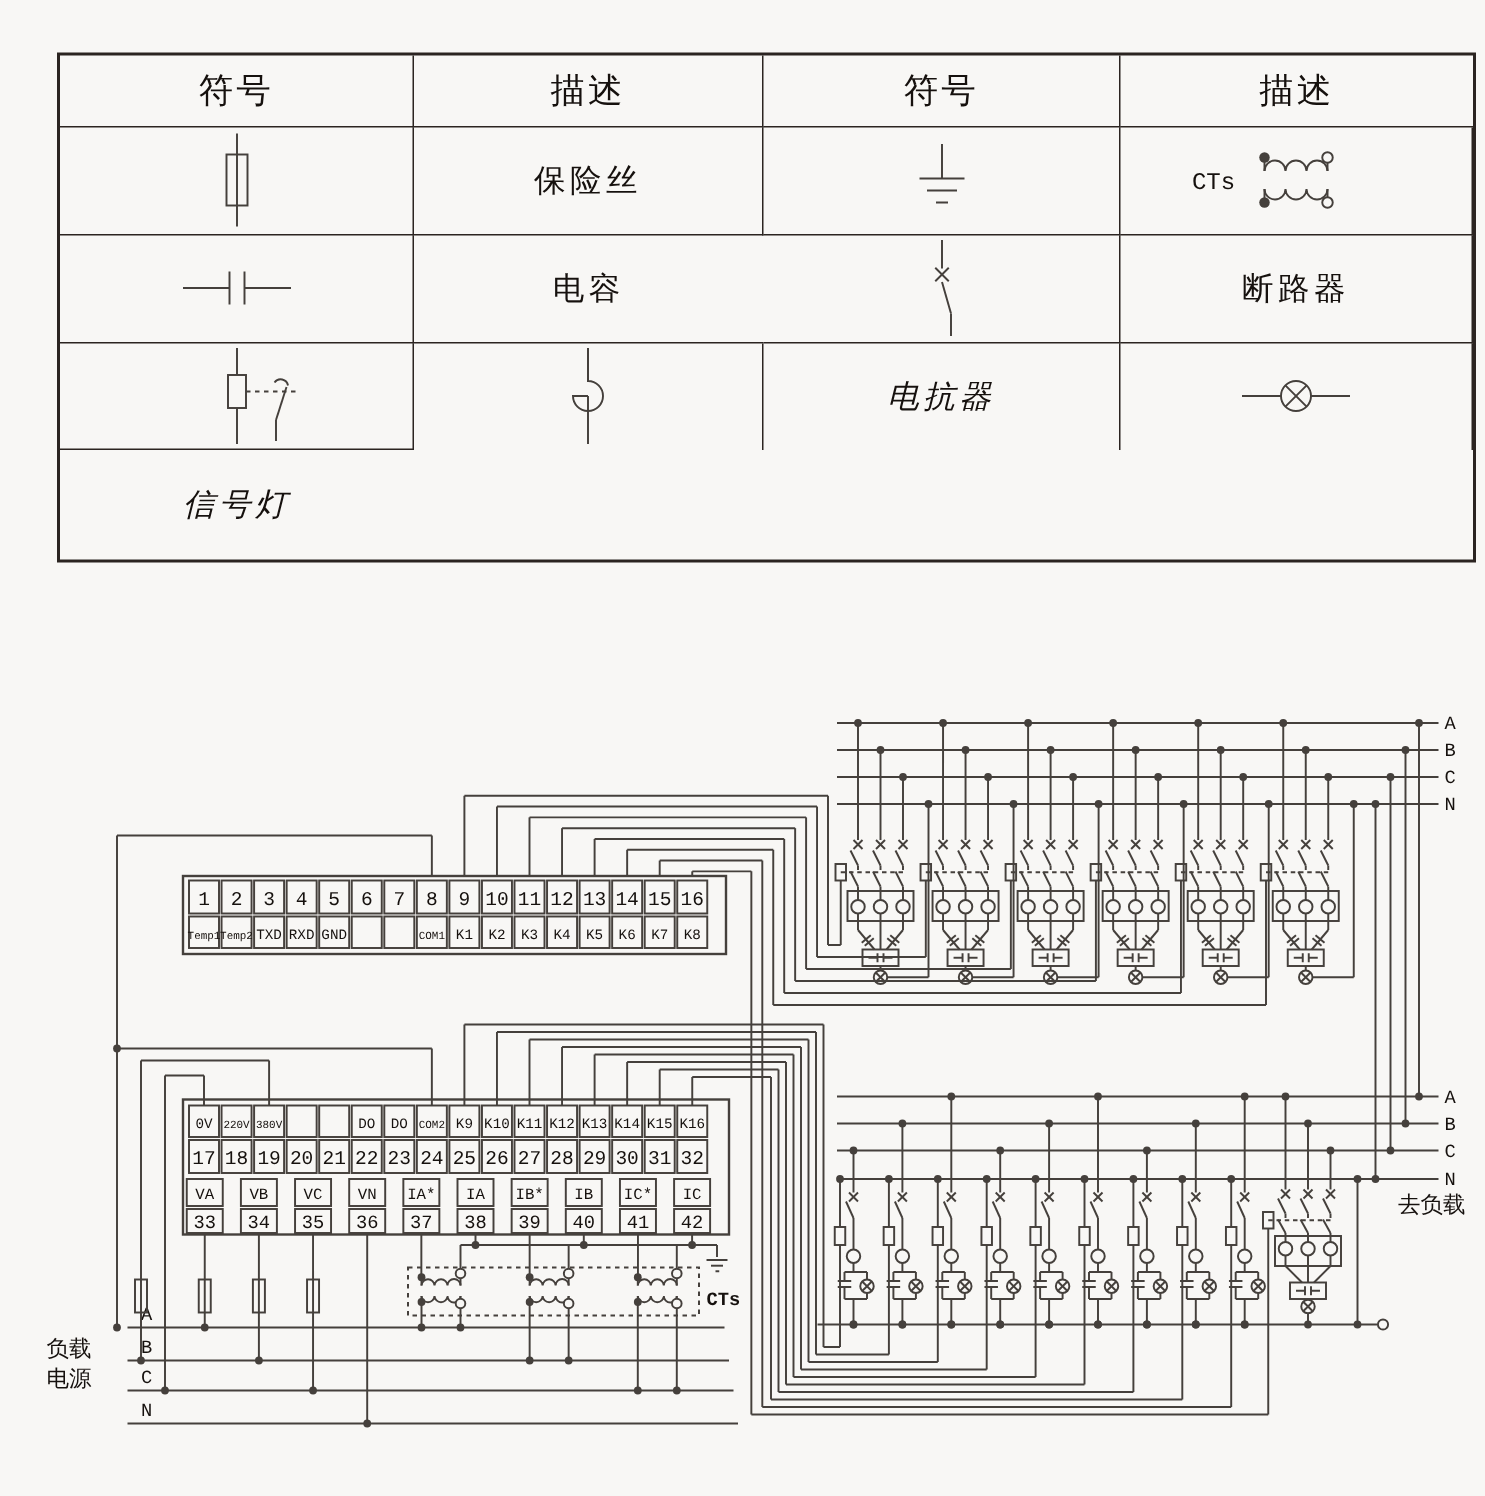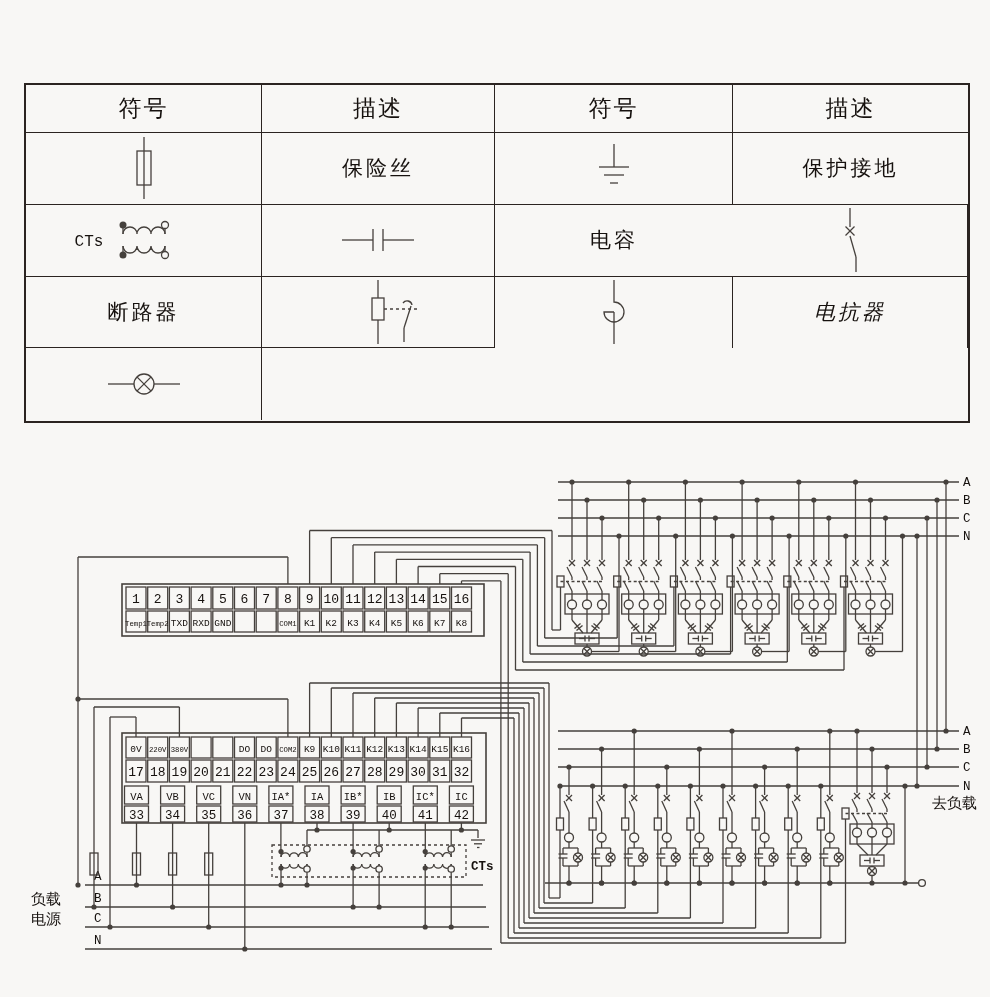--- a/index.html
+++ b/index.html
@@ -1,22 +1,22 @@
 <!DOCTYPE html>
 <html><head>
 <meta charset="utf-8">
 <style>
   html,body{margin:0;padding:0;background:#f8f7f5;}
   #page{position:relative;width:990px;height:997px;background:#f8f7f5;overflow:hidden;
         font-family:"Liberation Sans",sans-serif;color:#16110e;}
   
-  #legend{position:absolute;left:24px;top:35px;width:942px;height:336px;
+  #legend{position:absolute;left:38px;top:35px;width:942px;height:336px;
           border:2.5px solid #2b2421;display:grid;
           grid-template-columns:236px 233px 238px 235px;
-          grid-template-rows:48px 71.8px 71.8px 71.8px 71.8px;margin-top:48px;}
+          grid-template-rows:48px 71.8px 71.8px 71.8px 71.8px;}
   .lcell{border-right:1.4px solid #2b2421;border-bottom:1.4px solid #2b2421;
          display:flex;align-items:center;justify-content:center;overflow:hidden;}
   .lcell.lastcol{border-right:none;}
   .lcell.lastrow{border-bottom:none;font-style:italic;}
   .lhead{font-size:23px;letter-spacing:2px;}
   .ldesc{font-size:21px;letter-spacing:3px;text-align:center;}
   .lsym svg{display:block;}
   
   #diagram{position:absolute;left:0;top:400px;}
   text{fill:#16110e;}
@@ -50,23 +50,20 @@
         <span>保险丝</span>
       </div>
       <div class="lcell lsym">
         <svg width="200" height="70" viewBox="-100 -35 200 70">
           <line x1="0" y1="-24" x2="0" y2="-1" stroke="#45403c" stroke-width="1.3"></line>
           <line x1="-15" y1="-1" x2="15" y2="-1" stroke="#45403c" stroke-width="1.3"></line>
           <line x1="-10" y1="7" x2="10" y2="7" stroke="#45403c" stroke-width="1.3"></line>
           <line x1="-4" y1="15" x2="4" y2="15" stroke="#45403c" stroke-width="1.3"></line>
         </svg>
       </div>
-      <div class="lcell ldesc lastcol">
-        <span>保护接地</span>
-      </div>
       <div class="lcell lsym">
         <svg width="200" height="70" viewBox="-100 -35 200 70">
           <text x="-55" y="6" font-size="16" text-anchor="middle" class="mono">CTs</text>
           <path d="M-21,-6 a7,7 0 0 1 14,0 a7,7 0 0 1 14,0 a7,7 0 0 1 14,0" fill="none" stroke="#45403c" stroke-width="1.3"></path>
           <path d="M-21,6 a7,7 0 0 0 14,0 a7,7 0 0 0 14,0 a7,7 0 0 0 14,0" fill="none" stroke="#45403c" stroke-width="1.3"></path>
           <line x1="-21" y1="-6" x2="-21" y2="-12" stroke="#45403c" stroke-width="1.3"></line>
           <circle cx="-21" cy="-15" r="3.5" fill="#45403c" stroke="none"></circle>
           <line x1="21" y1="-6" x2="21" y2="-12" stroke="#45403c" stroke-width="1.3"></line>
           <circle cx="21" cy="-15" r="3.5" fill="#f8f7f5" stroke="#45403c" stroke-width="1.3"></circle>
           <line x1="-21" y1="6" x2="-21" y2="12" stroke="#45403c" stroke-width="1.3"></line>
@@ -119,20 +116,23 @@
         <span>电抗器</span>
       </div>
       <div class="lcell lsym lastrow">
         <svg width="200" height="70" viewBox="-100 -35 200 70">
           <line x1="-36" y1="0" x2="-10" y2="0" stroke="#45403c" stroke-width="1.3"></line>
           <circle cx="0" cy="0" r="10" fill="none" stroke="#45403c" stroke-width="1.3"></circle>
           <line x1="-7.1" y1="-7.1" x2="7.1" y2="7.1" stroke="#45403c" stroke-width="1.3"></line>
           <line x1="7.1" y1="-7.1" x2="-7.1" y2="7.1" stroke="#45403c" stroke-width="1.3"></line>
           <line x1="10" y1="0" x2="36" y2="0" stroke="#45403c" stroke-width="1.3"></line>
         </svg>
+      </div>
+      <div class="lcell ldesc lastcol lastrow">
+        <span>信号灯</span>
       </div>
     </div>
   <svg id="diagram" width="990" height="597" viewBox="0 400 990 597">
       <g>
         <g>
           <rect x="122" y="584" width="362" height="52" fill="none" stroke="#45403c" stroke-width="1.6"></rect>
           <g>
             <rect x="126" y="587" width="20" height="22" fill="none" stroke="#45403c" stroke-width="1.3"></rect>
             <rect x="126" y="611" width="20" height="21" fill="none" stroke="#45403c" stroke-width="1.3"></rect>
             <text x="136" y="603" font-size="13" text-anchor="middle" class="mono">1</text>

